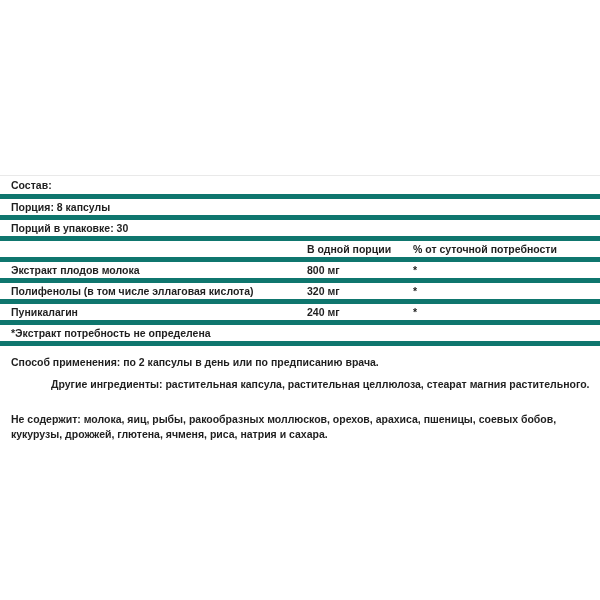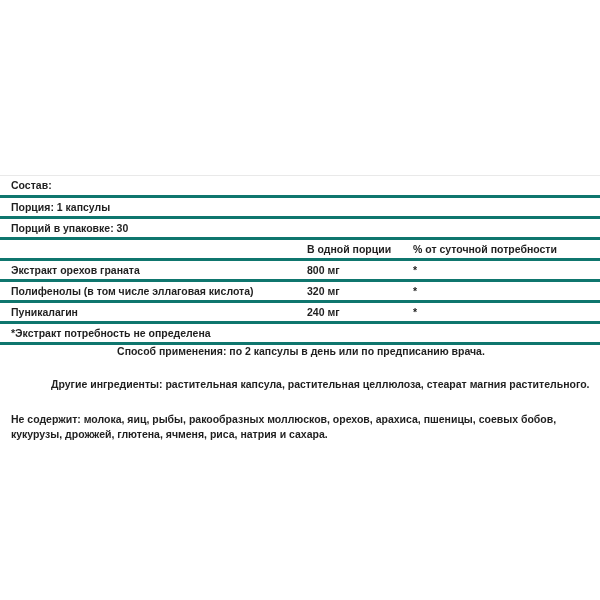--- a/index.html
+++ b/index.html
@@ -29,21 +29,21 @@
     top: 175px;
     width: 600px;
     border-collapse: collapse;
     table-layout: fixed;
   }
   .facts-table tr {
     height: 21px;
   }
   .facts-table td {
     border-top: 1px solid #e9e9e9;
-    border-bottom: 3px solid #0f766e;
+    border-bottom: 5px solid #0f766e;
     padding: 0 0 0 11px;
     font-size: 10.5px;
     font-weight: 700;
     color: #1f1f1f;
     vertical-align: middle;
     line-height: 13px;
     white-space: nowrap;
   }
   .col-name   { width: 296px; }
   .col-amount { width: 106px; padding-left: 0 !important; }
@@ -58,58 +58,58 @@
   
   .para {
     position: absolute;
     left: 11px;
     width: 580px;
     font-size: 10.5px;
     font-weight: 700;
     color: #1f1f1f;
     line-height: 15px;
   }
-  .para-usage  { top: 344px; text-align: center; }
+  .para-usage  { top: 355px; }
   .para-other  { top: 377px; margin-left: 40px; }
   .para-free   { top: 412px; width: 585px; }
 </style>
 </head>
 <body>
 
 <div class="panel">
 
   <table class="facts-table">
     <tbody>
 
       <tr>
         <td class="col-name">Состав:</td>
         <td class="col-amount"></td>
         <td class="col-dv"></td>
       </tr>
 
       <tr>
-        <td class="col-name">Порция: 1 капсулы</td>
+        <td class="col-name">Порция: 8 капсулы</td>
         <td class="col-amount"></td>
         <td class="col-dv"></td>
       </tr>
 
       <tr>
         <td class="col-name">Порций в упаковке: 30</td>
         <td class="col-amount"></td>
         <td class="col-dv"></td>
       </tr>
 
       <tr>
         <td class="col-name"></td>
         <td class="col-amount">В одной порции</td>
         <td class="col-dv">% от суточной потребности</td>
       </tr>
 
       <tr>
-        <td class="col-name">Экстракт орехов граната</td>
+        <td class="col-name">Экстракт плодов молока</td>
         <td class="col-amount">800 мг</td>
         <td class="col-dv star">*</td>
       </tr>
 
       <tr>
         <td class="col-name">Полифенолы (в том числе эллаговая кислота)</td>
         <td class="col-amount">320 мг</td>
         <td class="col-dv star">*</td>
       </tr>
 

